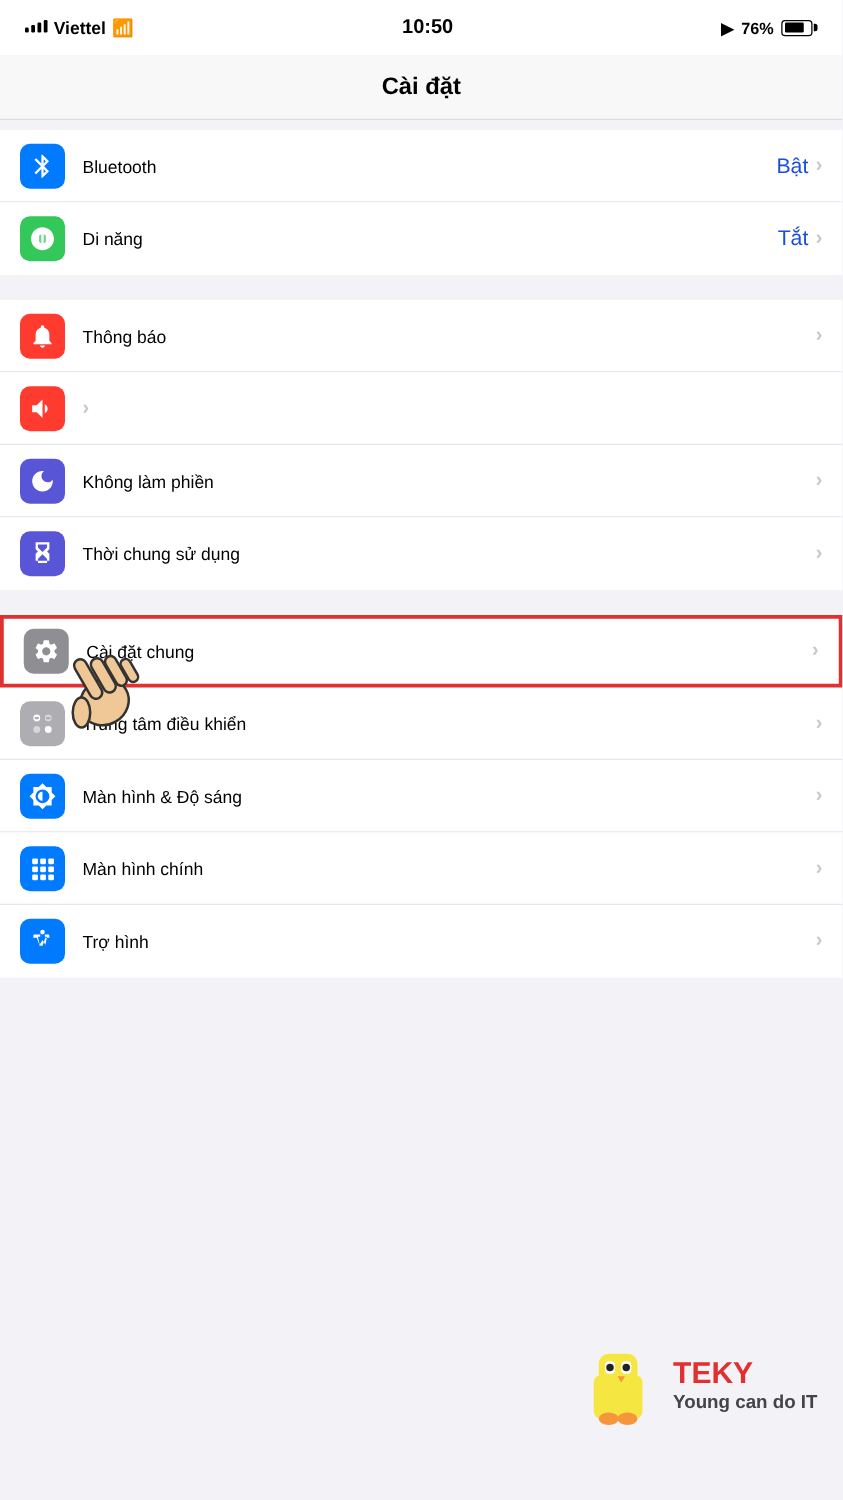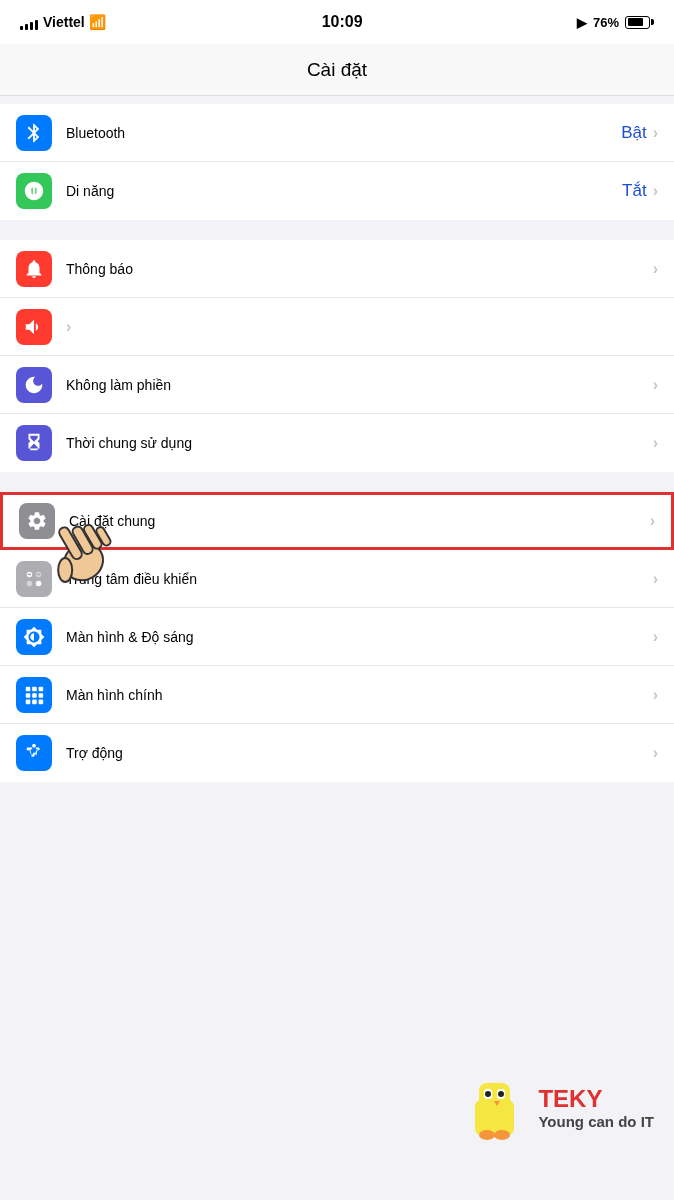--- a/index.html
+++ b/index.html
@@ -18,21 +18,21 @@
       height: 44px;
       display: flex;
       align-items: center;
       justify-content: space-between;
       padding: 0 20px;
       font-size: 15px;
       font-weight: 600;
     }
     .status-left {
       display: flex;
-      align-items: flex-end;
+      align-items: flex-start;
       gap: 5px;
       font-size: 14px;
       font-weight: 700;
     }
     .signal-bars {
       display: flex;
       align-items: flex-end;
       gap: 2px;
       height: 12px;
     }
@@ -86,21 +86,21 @@
       background: #f8f8f8;
       border-bottom: 1px solid #ddd;
       height: 52px;
       display: flex;
       align-items: center;
       justify-content: center;
       position: relative;
     }
     .nav-title {
       font-size: 19px;
-      font-weight: 400;
+      font-weight: 700;
       color: #000;
     }
     .settings-group {
       background: #fff;
       margin: 0;
     }
     .divider-space {
       height: 20px;
       background: #f2f2f7;
     }
@@ -187,21 +187,21 @@
   <div class="status-left">
     <div class="signal-bars">
       <div class="signal-bar" style="height:4px"></div>
       <div class="signal-bar" style="height:6px"></div>
       <div class="signal-bar" style="height:8px"></div>
       <div class="signal-bar" style="height:10px"></div>
     </div>
     <span>Viettel</span>
     <span>📶</span>
   </div>
-  <div class="status-center">10:09</div>
+  <div class="status-center">10:50</div>
   <div class="status-right">
     <span style="font-size:13px;">▶</span>
     <span>76%</span>
     <div class="battery-icon">
       <div class="battery-body">
         <div class="battery-fill"></div>
       </div>
       <div class="battery-tip"></div>
     </div>
   </div>
@@ -357,21 +357,21 @@
     <span class="chevron">›</span>
   </div>
 
   <div class="settings-item" style="border-bottom:none;">
     <div class="item-icon" style="background:#007aff;">
       <svg width="22" height="22" viewBox="0 0 24 24" fill="white">
         <circle cx="12" cy="4" r="2"></circle>
         <path d="M19 6h-5v2h2l-1.5 7L12 11l-2.5 4L8 8h2V6H5c-.6 0-1 .4-1 1v2h3l2.5 7H12l2.5-7H18V7c0-.6-.4-1-1-1z"></path>
       </svg>
     </div>
-    <span class="item-label">Trợ động</span>
+    <span class="item-label">Trợ hình</span>
     <span class="chevron">›</span>
   </div>
 </div>
 
 <div class="watermark">
   <div style="display:flex;align-items:center;gap:16px;">
 
     <svg width="55" height="65" viewBox="0 0 55 65">
 
       <rect x="8" y="25" width="39" height="35" rx="6" fill="#f5e642"></rect>

